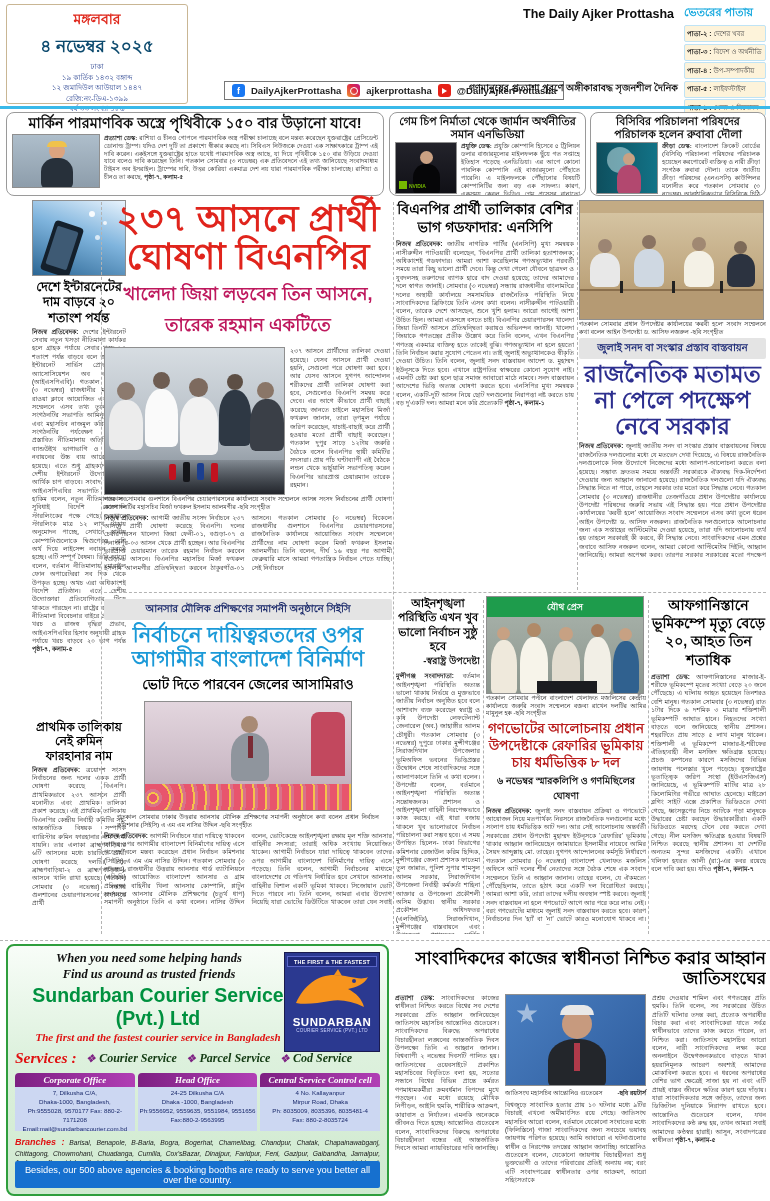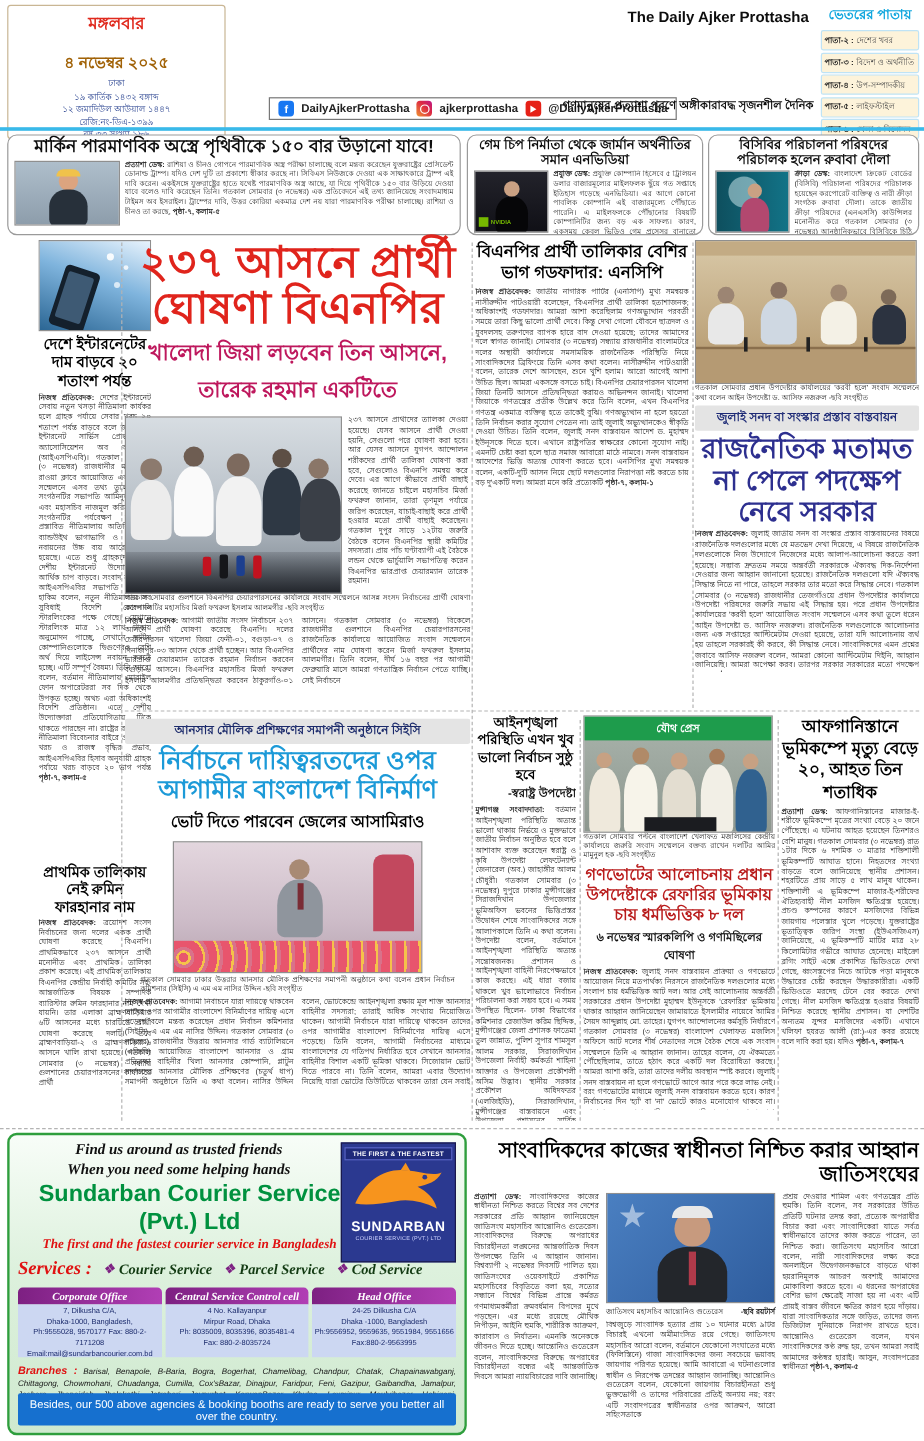--- a/index.html
+++ b/index.html
@@ -1,24 +1,24 @@
 <!DOCTYPE html>
 <html lang="bn"><head>
 <meta charset="utf-8">
 <style>
   html,body{margin:0;padding:0;background:#9a9a9a;}
   *{box-sizing:border-box;}
   #page{position:relative;width:770px;height:1201px;margin:0 auto;background:#fff;
         font-family:"Liberation Sans","DejaVu Sans",sans-serif;color:#111;overflow:hidden;}
 
   
-  .mh-left{position:absolute;left:6px;top:4px;width:182px;height:112px;border:1.5px solid #c9b694;
+  .mh-left{position:absolute;left:6px;top:4px;width:182px;height:100px;border:1.5px solid #c9b694;
            border-radius:3px;padding:3px 2px;text-align:center;background:#fff;}
   .weekday{font-size:14px;font-weight:800;color:#e02a1e;}
-  .gdate{font-size:13px;font-weight:800;color:#a16207;margin-top:11px;}
+  .gdate{font-size:17px;font-weight:800;color:#0c4a6e;margin-top:1px;}
   .info{font-size:7.3px;color:#27418f;line-height:1.45;margin-top:1px;}
   .price-row{display:flex;align-items:center;justify-content:center;gap:9px;margin-top:2px;}
   .price-label{color:#e02a1e;font-weight:800;font-size:12px;}
   .price-unit{color:#1ba4dd;font-weight:800;font-size:12px;}
   .price-circle{width:24px;height:24px;border-radius:50%;border:2.5px solid #f7941d;color:#f58220;
            font-size:15px;font-weight:800;display:flex;align-items:center;justify-content:center;background:#fff;}
 
   .mh-center{position:absolute;left:196px;top:0;width:482px;height:104px;}
   .eng-title{position:absolute;right:4px;top:7px;font-size:12.5px;font-weight:800;color:#0d0d0d;}
   .logo-row{position:absolute;left:0;top:14px;width:100%;text-align:center;white-space:nowrap;}
@@ -32,21 +32,21 @@
   .icn{width:13px;height:13px;border-radius:3px;display:inline-flex;align-items:center;justify-content:center;
            color:#fff;font-size:9px;font-weight:800;flex:none;}
   .icn.fb{background:#1877f2;}
   .icn.ig{background:linear-gradient(45deg,#f09433,#dc2743 60%,#bc1888);}
   .icn.ig::before{content:"";width:6px;height:6px;border:1.5px solid #fff;border-radius:50%;}
   .icn.yt{background:#e62117;}
   .icn.yt::before{content:"";border-left:5px solid #fff;border-top:3px solid transparent;border-bottom:3px solid transparent;}
   .tagline{position:absolute;right:0;bottom:8px;font-size:9.5px;font-weight:800;color:#0d0d0d;}
 
   .mh-right{position:absolute;left:684px;top:4px;width:82px;height:100px;}
-  .inside-title{font-size:11px;font-weight:800;color:#12a7de;text-align:center;margin-bottom:2px;}
+  .inside-title{font-size:11px;font-weight:800;color:#12a7de;text-align:left;margin-bottom:2px;}
   .inside-row{display:flex;align-items:center;background:#fdf3da;border:1px solid #bfe3f5;border-radius:2px;
            margin-bottom:1.5px;padding:1.5px 2px;font-size:6.8px;color:#333;white-space:nowrap;overflow:hidden;}
   .inside-page{font-weight:800;color:#1d1d1d;}
   .inside-label{margin-left:2px;color:#4a4a4a;}
 
   .mh-divider{position:absolute;left:0;top:106px;width:770px;height:3px;background:#39b9e9;}
 
   
   .strip{position:absolute;top:112px;height:84px;border:1.5px solid #9a9a9a;border-radius:8px;
          padding:2px 5px;background:#fff;overflow:hidden;}
@@ -419,22 +419,22 @@
     <div class="afg-hl">আফগানিস্তানে ভূমিকম্পে মৃত্যু বেড়ে ২০, আহত তিন শতাধিক</div>
     <div class="afg-body bodytxt">
       <b class="byline">প্রত্যাশা ডেস্ক:</b>
       <span>আফগানিস্তানের মাজার-ই-শরীফে ভূমিকম্পে মৃতের সংখ্যা বেড়ে ২০ জনে পৌঁছেছে। এ ঘটনায় আহত হয়েছেন তিনশরও বেশি মানুষ। গতকাল সোমবার (৩ নভেম্বর) রাত ১টার দিকে ৬ দশমিক ৩ মাত্রার শক্তিশালী ভূমিকম্পটি আঘাত হানে। নিহতদের সংখ্যা বাড়তে বলে জানিয়েছে স্থানীয় প্রশাসন। শহরটিতে প্রায় সাড়ে ৫ লাখ মানুষ থাকেন। শক্তিশালী এ ভূমিকম্পে মাজার-ই-শরীফের ঐতিহ্যবাহী নীল মসজিদ ক্ষতিগ্রস্ত হয়েছে। প্রচণ্ড কম্পনের কারণে মসজিদের বিভিন্ন জায়গায় পলেস্তার খুলে পড়েছে। যুক্তরাষ্ট্রের ভূতাত্ত্বিক জরিপ সংস্থা (ইউএসজিএস) জানিয়েছে, এ ভূমিকম্পটি মাটির মাত্র ২৮ কিলোমিটার গভীরে আঘাত হেনেছে। মাইক্রো ব্লগিং সাইট এক্সে প্রকাশিত ভিডিওতে দেখা গেছে, ধ্বংসস্তূপের নিচে আটকে পড়া মানুষকে উদ্ধারের চেষ্টা করছেন উদ্ধারকারীরা। একটি ভিডিওতে মরদেহ টেনে বের করতে দেখা গেছে। নীল মসজিদ ক্ষতিগ্রস্ত হওয়ার বিষয়টি নিশ্চিত করেছে স্থানীয় প্রশাসন। যা দেশটির অন্যতম সুন্দর মসজিদের একটি। এখানে খলিফা হযরত আলী (রা:)-এর কবর রয়েছে বলে দাবি করা হয়। যদিও</span>
       <span class="ref">পৃষ্ঠা-৭, কলাম-৭</span>
     </div>
   </div>
 
   <div class="ad">
     <div class="ad-tag">
+      <div>When you need some helping hands</div>
       <div>Find us around as trusted friends</div>
-      <div>When you need some helping hands</div>
     </div>
     <div class="ad-title">Sundarban Courier Service (Pvt.) Ltd</div>
     <div class="ad-sub">The first and the fastest courier service in Bangladesh</div>
 
     <div class="ad-logo">
       <div class="ad-logo-top">THE FIRST &amp; THE FASTEST</div>
       <svg width="84" height="44" viewBox="0 0 84 44">
         <path d="M6 36 C14 18 28 8 44 8 C58 8 70 14 78 10 C74 18 66 20 58 22 C66 26 72 32 74 40 C62 34 50 32 40 34 C28 36 16 38 6 36 Z" fill="#f7941d"></path>
         <path d="M44 8 L48 2 L52 9 Z" fill="#f7941d"></path>
         <circle cx="64" cy="14" r="2" fill="#2b3990"></circle>
@@ -463,35 +463,35 @@
       <div class="office">
         <div class="office-hd">Corporate Office</div>
         <div class="office-bd">
           <div>7, Dilkusha C/A,</div>
           <div>Dhaka-1000, Bangladesh,</div>
           <div>Ph:9555028, 9570177 Fax: 880-2-7171208</div>
           <div>Email:mail@sundarbancourier.com.bd</div>
         </div>
       </div>
       <div class="office">
+        <div class="office-hd">Head Office</div>
+        <div class="office-bd">
+          <div>24-25 Dilkusha C/A</div>
+          <div>Dhaka -1000, Bangladesh</div>
+          <div>Ph:9556952, 9559635, 9551984, 9551656</div>
+          <div>Fax:880-2-9563995</div>
+        </div>
+      </div>
+      <div class="office">
         <div class="office-hd">Central Service Control cell</div>
         <div class="office-bd">
           <div>4 No. Kallayanpur</div>
           <div>Mirpur Road, Dhaka</div>
           <div>Ph: 8035009, 8035396, 8035481-4</div>
           <div>Fax: 880-2-8035724</div>
-        </div>
-      </div>
-      <div class="office">
-        <div class="office-hd">Head Office</div>
-        <div class="office-bd">
-          <div>24-25 Dilkusha C/A</div>
-          <div>Dhaka -1000, Bangladesh</div>
-          <div>Ph:9556952, 9559635, 9551984, 9551656</div>
-          <div>Fax:880-2-9563995</div>
         </div>
       </div>
     </div>
 
     <div class="branches">
       <span class="branches-label">Branches :</span>
       <span>Barisal, Benapole, B-Baria, Bogra, Bogerhat, Chamelibag, Chandpur, Chatak, Chapainawabganj, Chittagong, Chowmohani, Chuadanga, Cumilla, Cox'sBazar, Dinajpur, Faridpur, Feni, Gazipur, Gaibandha, Jamalpur, Jashore, Jhenaidah, Jhalokathi, Jatrabari, Jaypurhat, KarwanBazar, Khulna, Laxmipur, Moulvibazar, Habiganj, Mymensingh, MatalebPlaza, Narayangonj, Nilphamari, Natore, Naogaon, Pabna, Patuakhali, Rajshahi, Rangpur, Syedpur, Sirajganj, Sreemongal, Sylhet, Satkhira, Shyamoli Savar, Shariatpur, Takerhat, Tangail, Uttara Victoria Park. Etc</span>
     </div>
 
     <div class="ad-footer">Besides, our 500 above agencies &amp; booking booths are ready to serve you better all over the country.</div>

